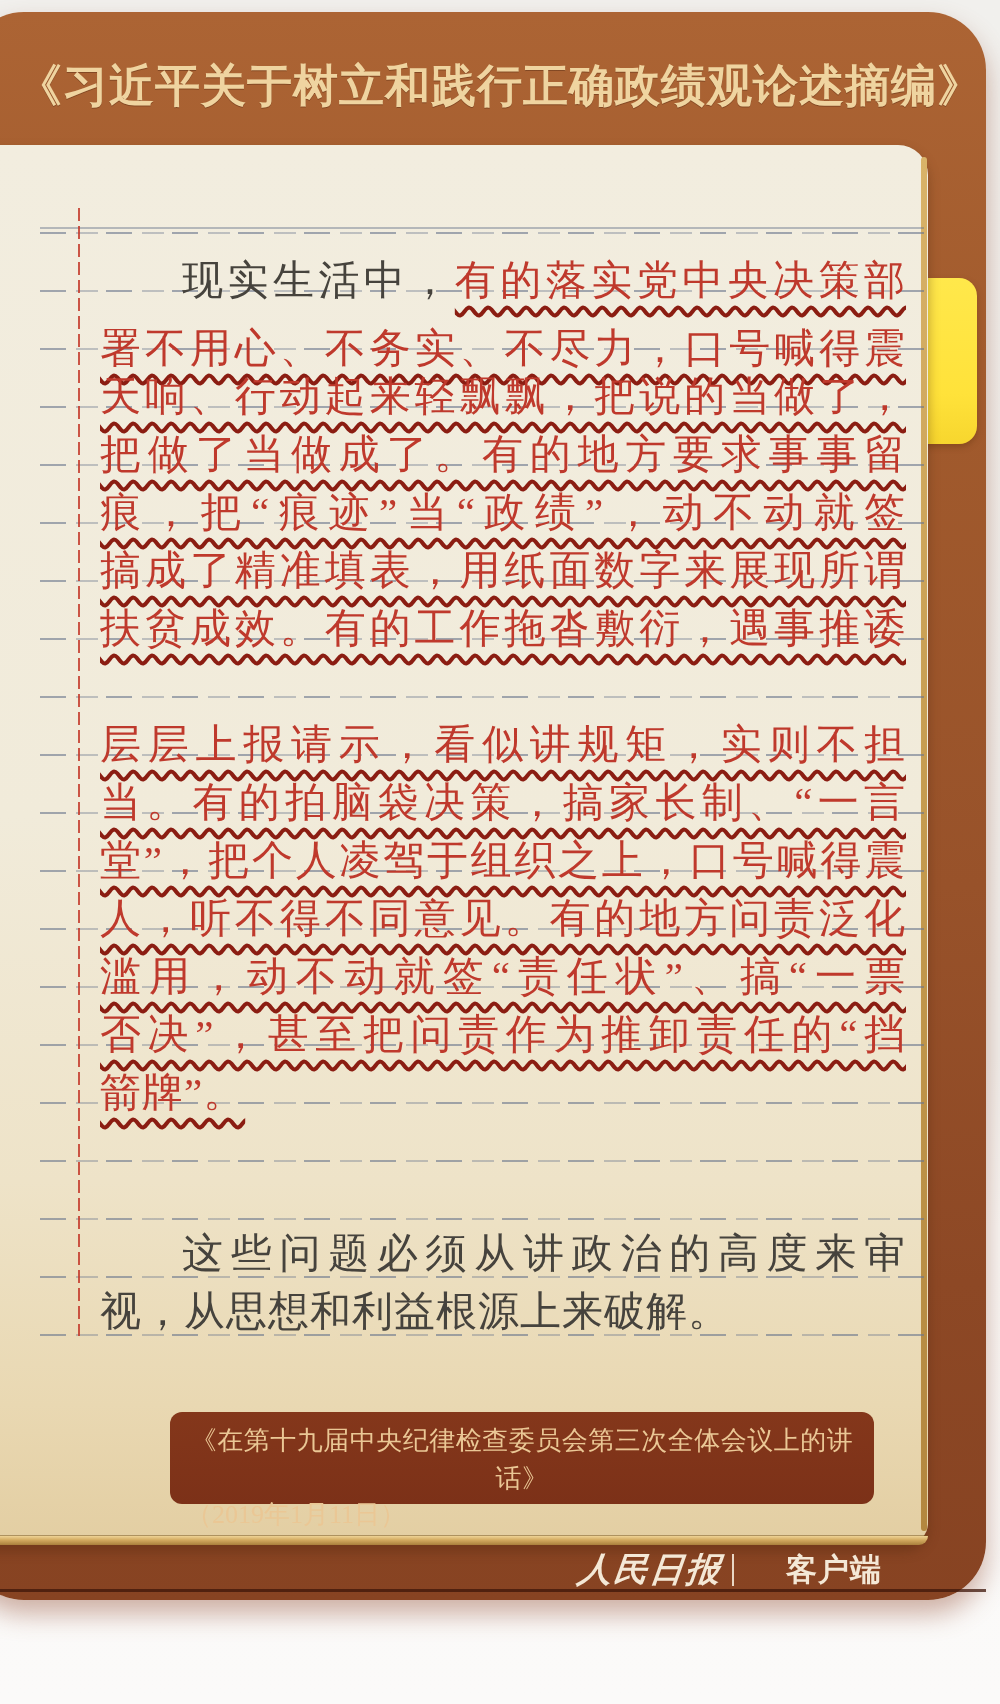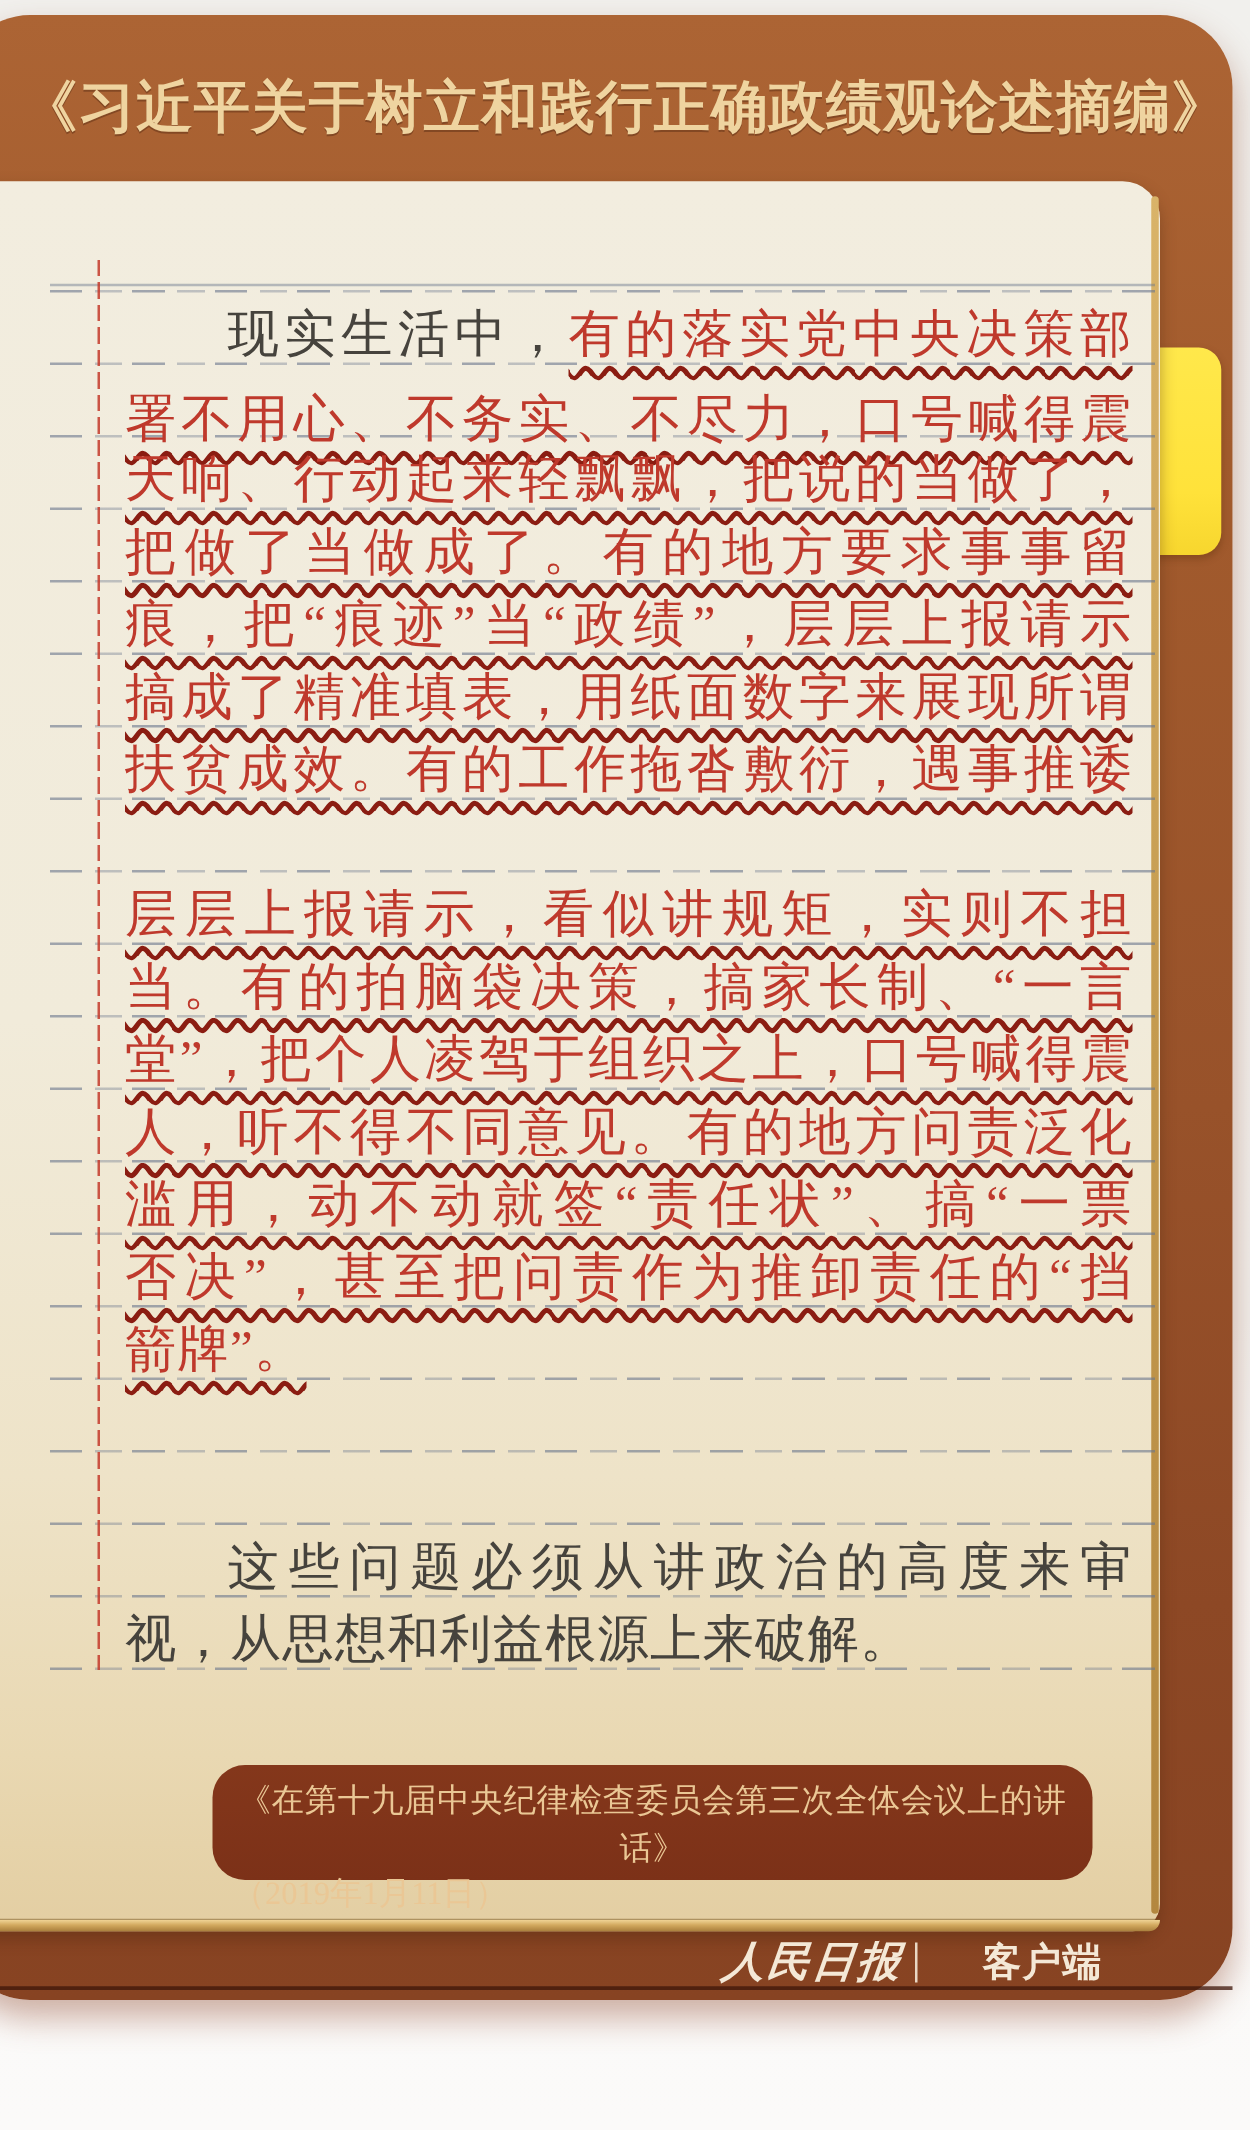--- a/index.html
+++ b/index.html
@@ -81,21 +81,21 @@
     text-decoration-style:wavy;
     text-decoration-color:#8B1D12;
     text-decoration-thickness:3.5px;
     text-underline-offset:12px;
     text-decoration-skip-ink:none;
   }
   
   .citation{
     position:absolute;left:170px;top:1412px;width:704px;height:92px;
     background:linear-gradient(180deg,#84371B 0%,#7C3118 100%);
-    border-radius:26px;box-sizing:border-box;padding:10px 16px 8px 16px;
+    border-radius:12px;box-sizing:border-box;padding:10px 16px 8px 16px;
     color:#EAC795;z-index:4;
   }
   .citation .src{display:block;text-align:center;font-size:26px;line-height:38px;letter-spacing:.5px;}
   .citation .date{display:block;padding-right:44px;font-size:26px;line-height:34px;}
   
   .brand{
     position:absolute;right:118px;top:1550px;height:40px;z-index:4;
     color:#F4E8D6;display:flex;align-items:center;gap:10px;
   }
   .brand .script{font-size:34px;font-style:italic;font-weight:bold;letter-spacing:2px;transform:skewX(-6deg);}
@@ -137,28 +137,28 @@
     <div class="rule" style="top:986px;"></div>
     <div class="rule" style="top:1044px;"></div>
     <div class="rule" style="top:1102px;"></div>
     <div class="rule" style="top:1160px;"></div>
     <div class="rule" style="top:1218px;"></div>
     <div class="rule" style="top:1276px;"></div>
     <div class="rule" style="top:1334px;"></div>
     <div class="margin-line"></div>
   </div>
 
-  <div style="position:absolute;inset:0;z-index:4;">
+  <div style="position:absolute;inset:0;z-index:4;margin-top:13px;">
     <div class="line indent" style="top:240px;">
       <span class="t-dark">现实生活中，</span><span class="t-red">有的落实党中央决策部</span>
     </div>
     <div class="line" style="top:308px;"><span class="t-red">署不用心、不务实、不尽力，口号喊得震</span></div>
     <div class="line" style="top:356px;"><span class="t-red">天响、行动起来轻飘飘，把说的当做了，</span></div>
     <div class="line" style="top:414px;"><span class="t-red">把做了当做成了。有的地方要求事事留</span></div>
-    <div class="line" style="top:472px;"><span class="t-red">痕，把“痕迹”当“政绩”，层层上报请示</span></div>
+    <div class="line" style="top:472px;"><span class="t-red">痕，把“痕迹”当“政绩”，动不动就签</span></div>
     <div class="line" style="top:530px;"><span class="t-red">搞成了精准填表，用纸面数字来展现所谓</span></div>
     <div class="line" style="top:588px;"><span class="t-red">扶贫成效。有的工作拖沓敷衍，遇事推诿</span></div>
     <div class="line" style="top:704px;"><span class="t-red">层层上报请示，看似讲规矩，实则不担</span></div>
     <div class="line" style="top:762px;"><span class="t-red">当。有的拍脑袋决策，搞家长制、“一言</span></div>
     <div class="line" style="top:820px;"><span class="t-red">堂”，把个人凌驾于组织之上，口号喊得震</span></div>
     <div class="line" style="top:878px;"><span class="t-red">人，听不得不同意见。有的地方问责泛化</span></div>
     <div class="line" style="top:936px;"><span class="t-red">滥用，动不动就签“责任状”、搞“一票</span></div>
     <div class="line" style="top:994px;"><span class="t-red">否决”，甚至把问责作为推卸责任的“挡</span></div>
     <div class="line short" style="top:1052px;"><span class="t-red">箭牌”。</span></div>
   </div>

